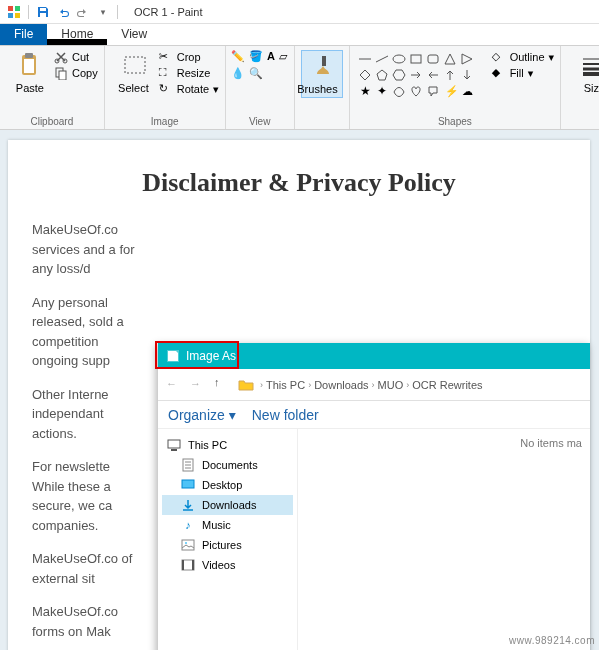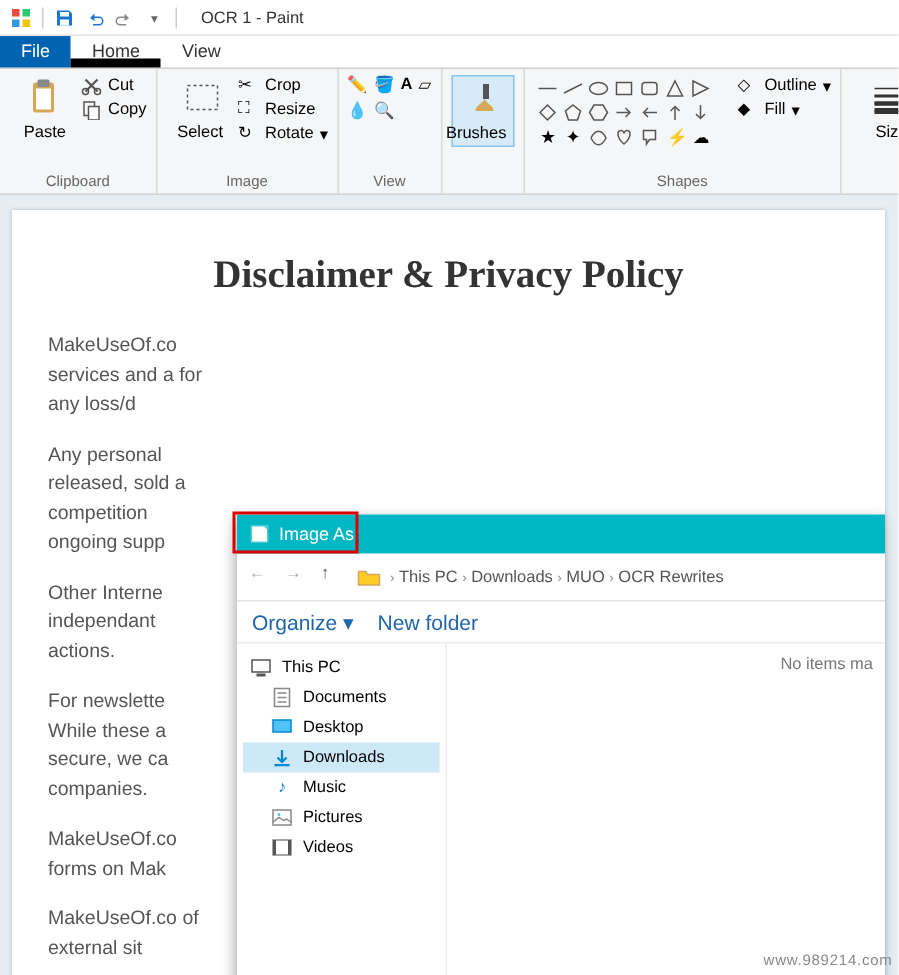--- a/index.html
+++ b/index.html
@@ -284,22 +284,22 @@
 
 </div>
 
 <div class="canvas-area">
   <div class="document">
     <h1>Disclaimer &amp; Privacy Policy</h1>
     <p>MakeUseOf.co services and a for any loss/d</p>
     <p>Any personal released, sold a competition ongoing supp</p>
     <p>Other Interne independant actions.</p>
     <p>For newslette While these a secure, we ca companies.</p>
+    <p>MakeUseOf.co of external sit</p>
     <p>MakeUseOf.co forms on Mak</p>
-    <p>MakeUseOf.co of external sit</p>
   </div>
 
   <div class="dialog">
     <div class="dlg-title">
       <span>
         <svg width="14" height="14">
             <rect x="1" y="1" width="12" height="12" fill="#fff" opacity="0.3"></rect>
             <path d="M2 2h8l2 2v8H2z" fill="#fff"></path>
           </svg>
       </span>

